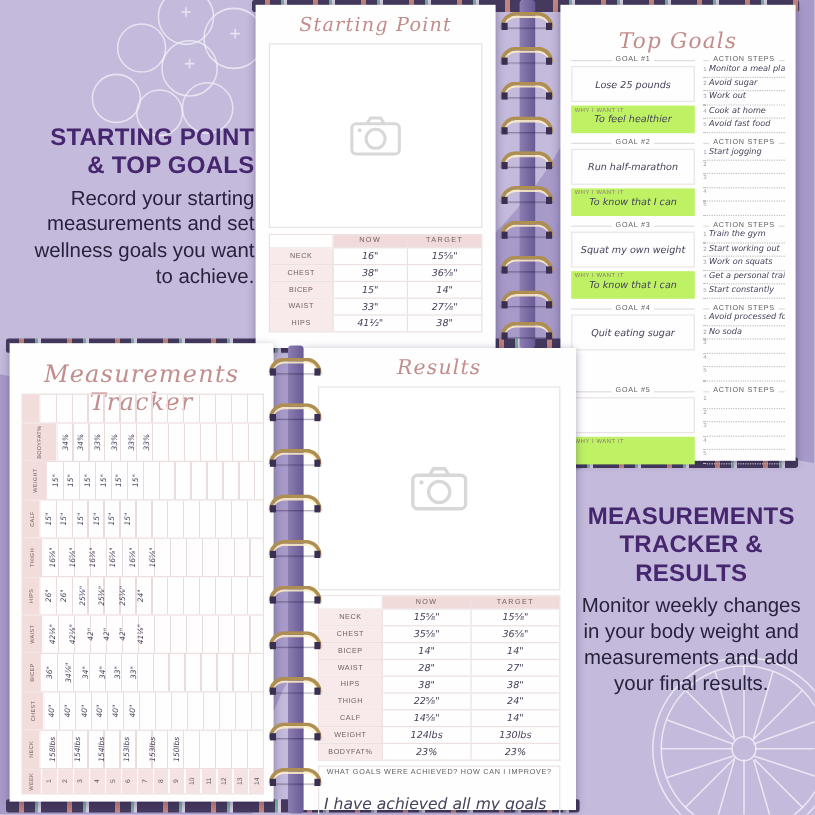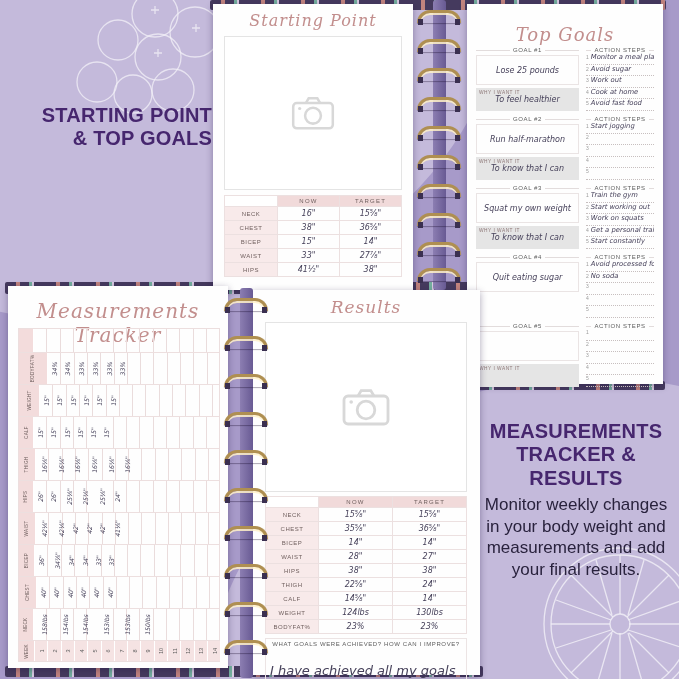--- a/index.html
+++ b/index.html
@@ -61,21 +61,21 @@
 
   
   .goal-sec { display:flex; gap:7px; padding:2px 9px; height:69px; box-sizing:border-box; }
   .g-left  { flex:0 0 103px; }
   .g-right { flex:1 1 0; min-width:0; }
   .sec-h { display:flex; align-items:center; gap:3px; font-size:6px;
     letter-spacing:.6px; color:#5c5c5c; justify-content:center; white-space:nowrap; }
   .sec-h::before, .sec-h::after { content:""; flex:1 1 0; border-top:1px solid #e2dcdc; }
   .g-box { border:1px solid #eae4e4; height:28px; display:flex; align-items:center;
     justify-content:center; margin-top:2px; }
-  .why-box { background:#e5e5e5; margin-top:3px; padding:2px 3px 2px; min-height:19px; }
+  .why-box { background:#bef264; margin-top:3px; padding:2px 3px 2px; min-height:19px; }
   .why-label { font-size:4.8px; letter-spacing:.5px; color:#8d7777; }
   .why-text { text-align:center; font-size:8px; min-height:10px; }
   .step { display:flex; align-items:baseline; gap:2px;
     border-bottom:1px dotted #c7bfbf; height:10.6px; overflow:hidden; }
   .step-n { font-size:5px; color:#9a9a9a; }
   .step-t { font-size:6.8px; white-space:nowrap; }
 
   
   .mt-table { position:absolute; left:10px; top:42px; right:8px;
     border:1px solid #ecdede; }
@@ -156,20 +156,21 @@
   <div class="cover-strip cs-top"></div>
   <div class="cover-strip cs-mid"></div>
   <div class="cover-strip cs-bot"></div>
   <div class="cover-strip cs-tgb"></div>
 
   <div class="tb tb-left">
     <div class="tb-title">
       <div>STARTING POINT</div>
       <div>&amp; TOP GOALS</div>
     </div>
+    <div class="tb-body">Record your starting measurements and set wellness goals you want to achieve.</div>
   </div>
 
   <div class="page page-sp">
     <div class="script-title">Starting Point</div>
     <div class="photo-box">
       <svg width="44" height="36" viewBox="0 0 24 20">
         <g fill="none" stroke="#d8d8d8" stroke-width="1.4">
           <rect x="1" y="4.5" width="22" height="14" rx="2"></rect>
           <path d="M8 4.5L9.6 1.8h4.8L16 4.5"></path>
           <circle cx="12" cy="11.5" r="4.4"></circle>

